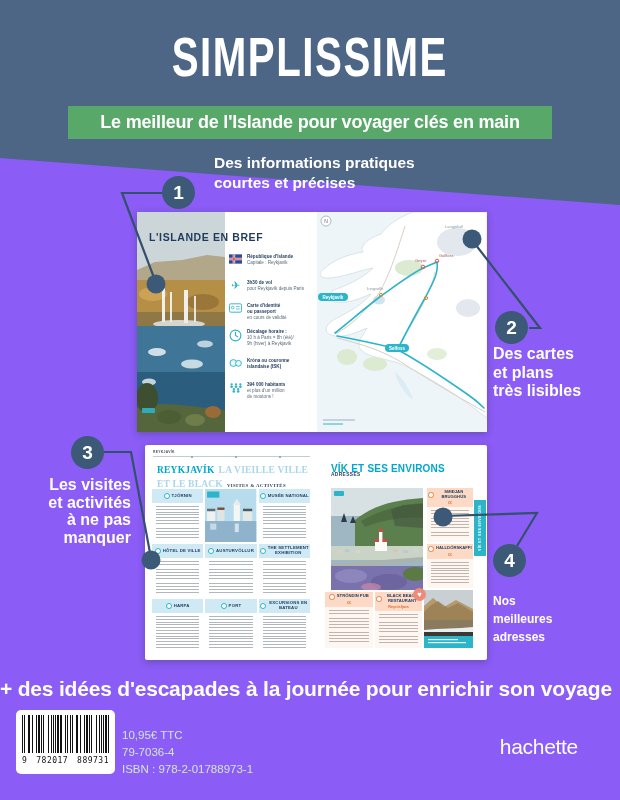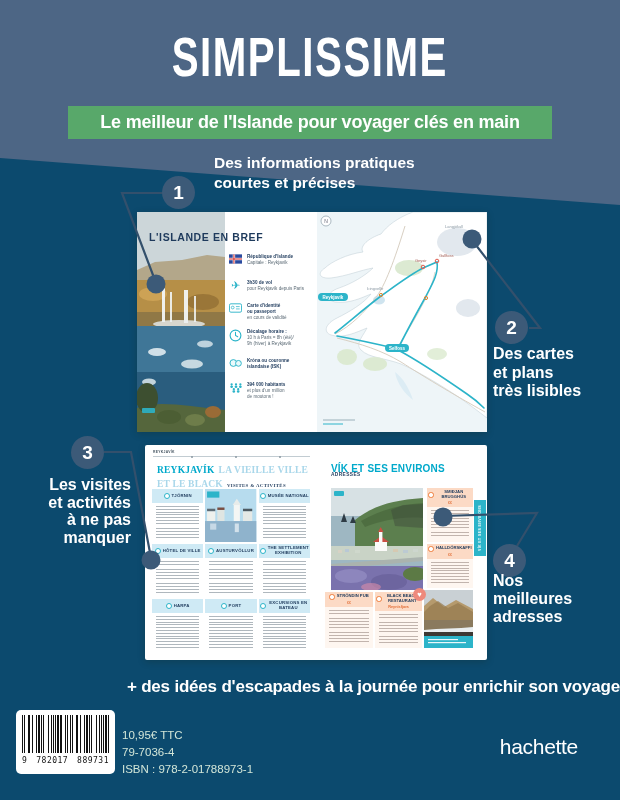--- a/index.html
+++ b/index.html
@@ -1,37 +1,37 @@
 <!DOCTYPE html>
 <html><head>
 <meta charset="utf-8">
 <style>
   html,body{margin:0;padding:0;}
-  .page{position:relative;width:620px;height:800px;background:#0c4a6e;overflow:hidden;
+  .page{position:relative;width:620px;height:800px;background:#8b5cf6;overflow:hidden;
         font-family:"Liberation Sans","DejaVu Sans",sans-serif;}
   .abs{position:absolute;}
 
   
   .header-bg{position:absolute;left:0;top:0;width:620px;height:206px;background:#4d6685;
              clip-path:polygon(0 0,620px 0,620px 205px,0 158px);}
   .cover-title{position:absolute;left:0;top:26px;width:620px;text-align:center;color:#fff;}
   .cover-title span{display:inline-block;font-size:53px;font-weight:800;letter-spacing:2px;
              transform:scaleX(.76) scaleY(1.05);transform-origin:center;}
   .banner{position:absolute;left:68px;top:94px;width:484px;height:33px;background:#58a86a;
           color:#fff;font-size:18px;font-weight:800;text-align:center;line-height:33px;letter-spacing:-.2px;margin-top:12px;}
 
   
   .num{position:absolute;width:33px;height:33px;border-radius:50%;background:#3c5a78;color:#fff;
        font-size:19px;font-weight:800;display:flex;align-items:center;justify-content:center;z-index:7;}
   .co-text{position:absolute;color:#fff;font-weight:800;z-index:7;}
   .co-text span{display:block;}
   .co1{left:214px;top:153px;font-size:15.5px;line-height:20px;}
   .co2{left:493px;top:345px;font-size:16px;line-height:18.5px;}
   .co3{left:8px;top:476px;width:123px;text-align:right;font-size:16px;line-height:17.5px;}
-  .co4{left:493px;top:572px;font-size:16px;line-height:18px;}
+  .co4{left:493px;top:592px;font-size:12px;line-height:18px;}
   .overlay{position:absolute;left:0;top:0;z-index:5;pointer-events:none;}
 
   
   .spread{position:absolute;background:#fff;border-radius:2px;box-shadow:0 2px 7px rgba(20,40,30,.28);z-index:2;}
   .spread1{left:137px;top:212px;width:350px;height:220px;}
   .spread2{left:145px;top:445px;width:342px;height:215px;}
 
   
   .photo1{position:absolute;left:0;top:0;width:88px;height:220px;overflow:hidden;}
   .s1-title{position:absolute;left:12px;top:19px;font-size:10.5px;font-weight:800;color:#1e3a5c;letter-spacing:.6px;}
@@ -68,22 +68,22 @@
   .a-name{font-size:4.2px;font-weight:800;color:#1e3a5c;line-height:1.15;}
   .a-price{font-size:3.8px;font-weight:800;color:#e2703a;margin-top:1px;}
   .amtx{flex:1;margin:3px 4px 4px;background-image:repeating-linear-gradient(to bottom,rgba(120,100,92,.45) 0,rgba(120,100,92,.45) .9px,transparent .9px,transparent 2.8px);}
   .heart{position:absolute;right:-4px;top:-4px;width:13px;height:13px;border-radius:50%;background:#ee8a7c;
          color:#fff;font-size:7.5px;display:flex;align-items:center;justify-content:center;z-index:3;}
   .side-tab{position:absolute;left:329px;top:55px;width:12px;height:56px;background:#2cb4c9;display:flex;align-items:center;justify-content:center;}
   .side-tab span{writing-mode:vertical-rl;transform:rotate(180deg);font-size:3.5px;font-weight:700;color:#fff;letter-spacing:.4px;white-space:nowrap;}
   .mini-label{position:absolute;background:#2cb4c9;border-radius:1px;}
 
   
-  .tagline{position:absolute;left:0;width:620px;top:677px;text-align:right;color:#fff;
-           font-size:17px;font-weight:800;letter-spacing:-.2px;}
+  .tagline{position:absolute;left:0;width:620px;top:677px;text-align:left;color:#fff;
+           font-size:21px;font-weight:800;letter-spacing:-.2px;}
   .barcode{position:absolute;left:16px;top:710px;width:99px;height:64px;background:#fff;border-radius:5px;
            box-sizing:border-box;padding:5px 6px 3px;}
   .bars{height:38px;background:repeating-linear-gradient(90deg,#111 0 1.2px,transparent 1.2px 2.2px,#111 2.2px 2.8px,transparent 2.8px 4.6px,#111 4.6px 5.2px,transparent 5.2px 6.4px,#111 6.4px 8px,transparent 8px 9.6px);}
   .bc-digits{display:flex;justify-content:space-between;margin-top:3px;font-family:"DejaVu Sans Mono","Liberation Mono",monospace;
              font-size:8px;color:#111;letter-spacing:.5px;}
   .pricing{position:absolute;left:122px;top:727px;color:#d2e6d8;font-size:11.5px;line-height:17px;}
   .publisher{position:absolute;right:42px;top:735px;color:#fff;font-size:21px;font-weight:500;letter-spacing:-.3px;}
 
   svg text{font-family:"Liberation Sans","DejaVu Sans",sans-serif;}
 </style>

